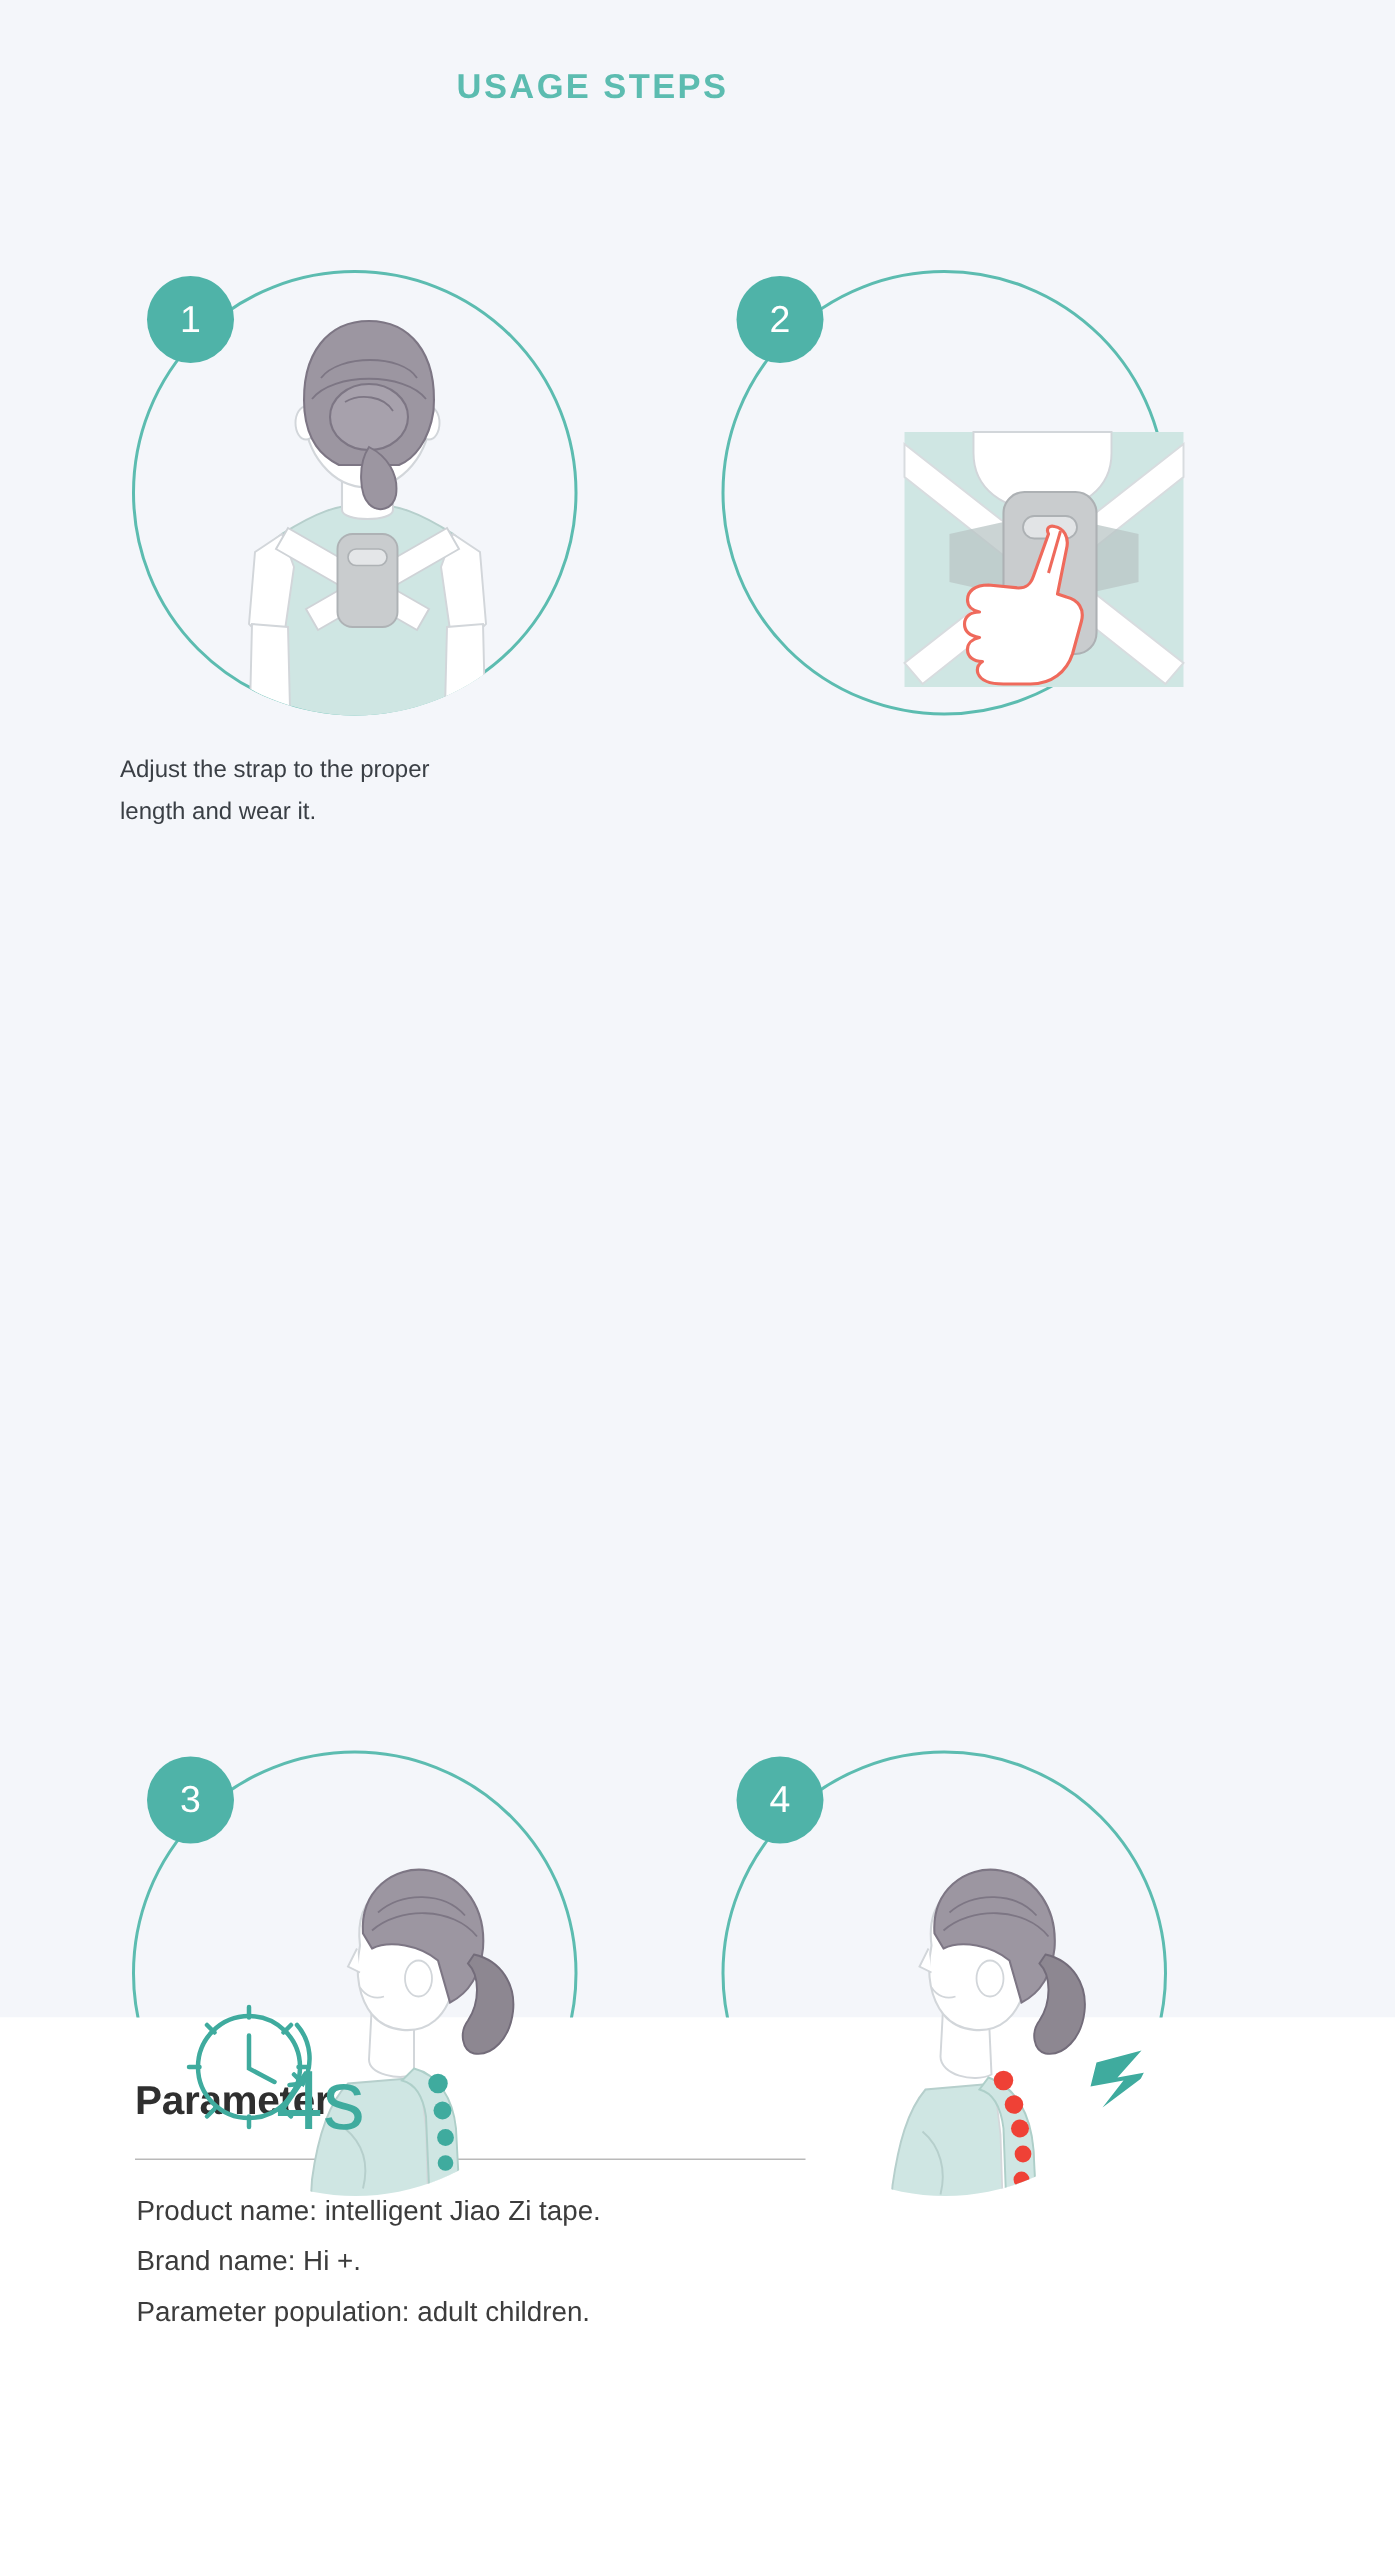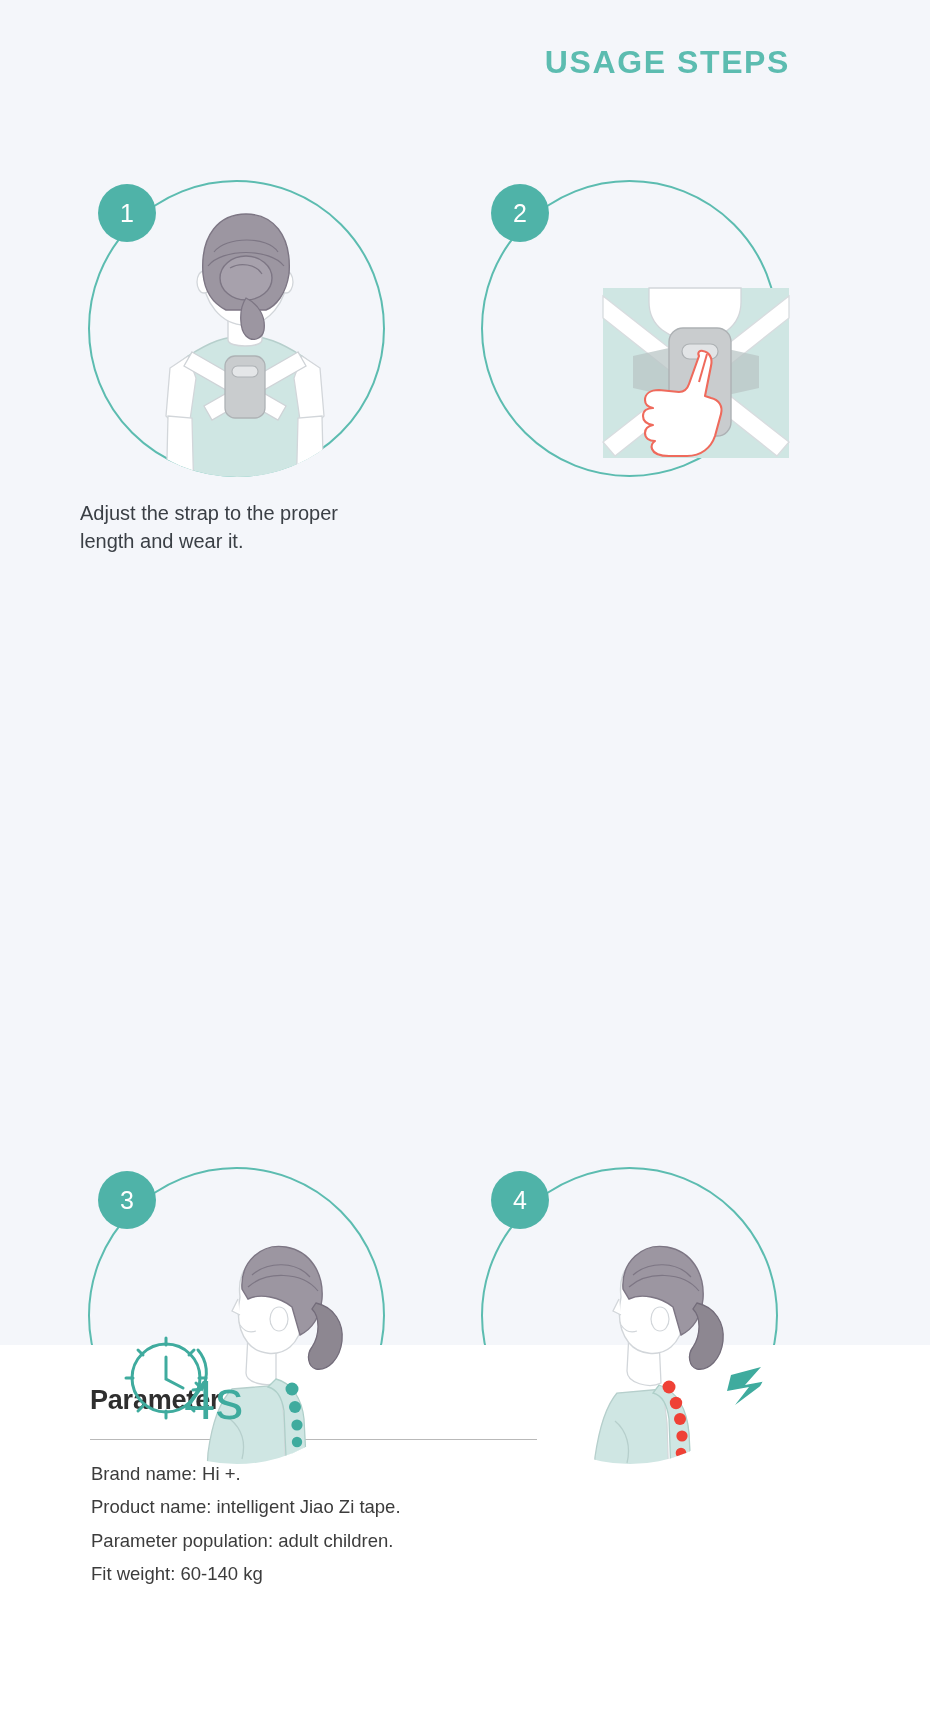--- a/index.html
+++ b/index.html
@@ -21,22 +21,22 @@
     position: absolute;
     left: 0; top: 0;
     width: 930px;
     height: 1345px;
     background: #f4f6fa;
   }
   .panel-title {
     position: absolute;
     left: 0; top: 44px;
     width: 790px;
-    text-align: right;
-    font-size: 32px;
+    text-align: center;
+    font-size: 23px;
     font-weight: bold;
     letter-spacing: 1.6px;
     color: #5cbcb0;
   }
 
   .grid {
     position: absolute;
     left: 0; top: 170px;
     width: 930px;
   }
@@ -79,21 +79,21 @@
     z-index: 2;
     text-align: center;
   }
   .art svg { display: block; }
 
   .caption {
     position: absolute;
     left: 0;
     top: 330px;
     width: 345px;
-    font-size: 20px;
+    font-size: 16px;
     line-height: 27.5px;
     color: #3a3f45;
     white-space: pre-line;
   }
 
   
   .param-panel {
     position: absolute;
     left: 0; top: 1345px;
     width: 930px;
@@ -374,20 +374,19 @@
         </div>
       </div>
 
     </div>
   </section>
 
   <section class="param-panel">
     <h2 class="param-title">Parameter</h2>
     <div class="param-rule"></div>
     <div class="param-list">
+      <div class="param-item">Product name: intelligent Jiao Zi tape.</div>
       <div class="param-item">Brand name: Hi +.</div>
-      <div class="param-item">Product name: intelligent Jiao Zi tape.</div>
       <div class="param-item">Parameter population: adult children.</div>
-      <div class="param-item">Fit weight: 60-140 kg</div>
     </div>
   </section>
 
 </div>
 
 </body></html>

